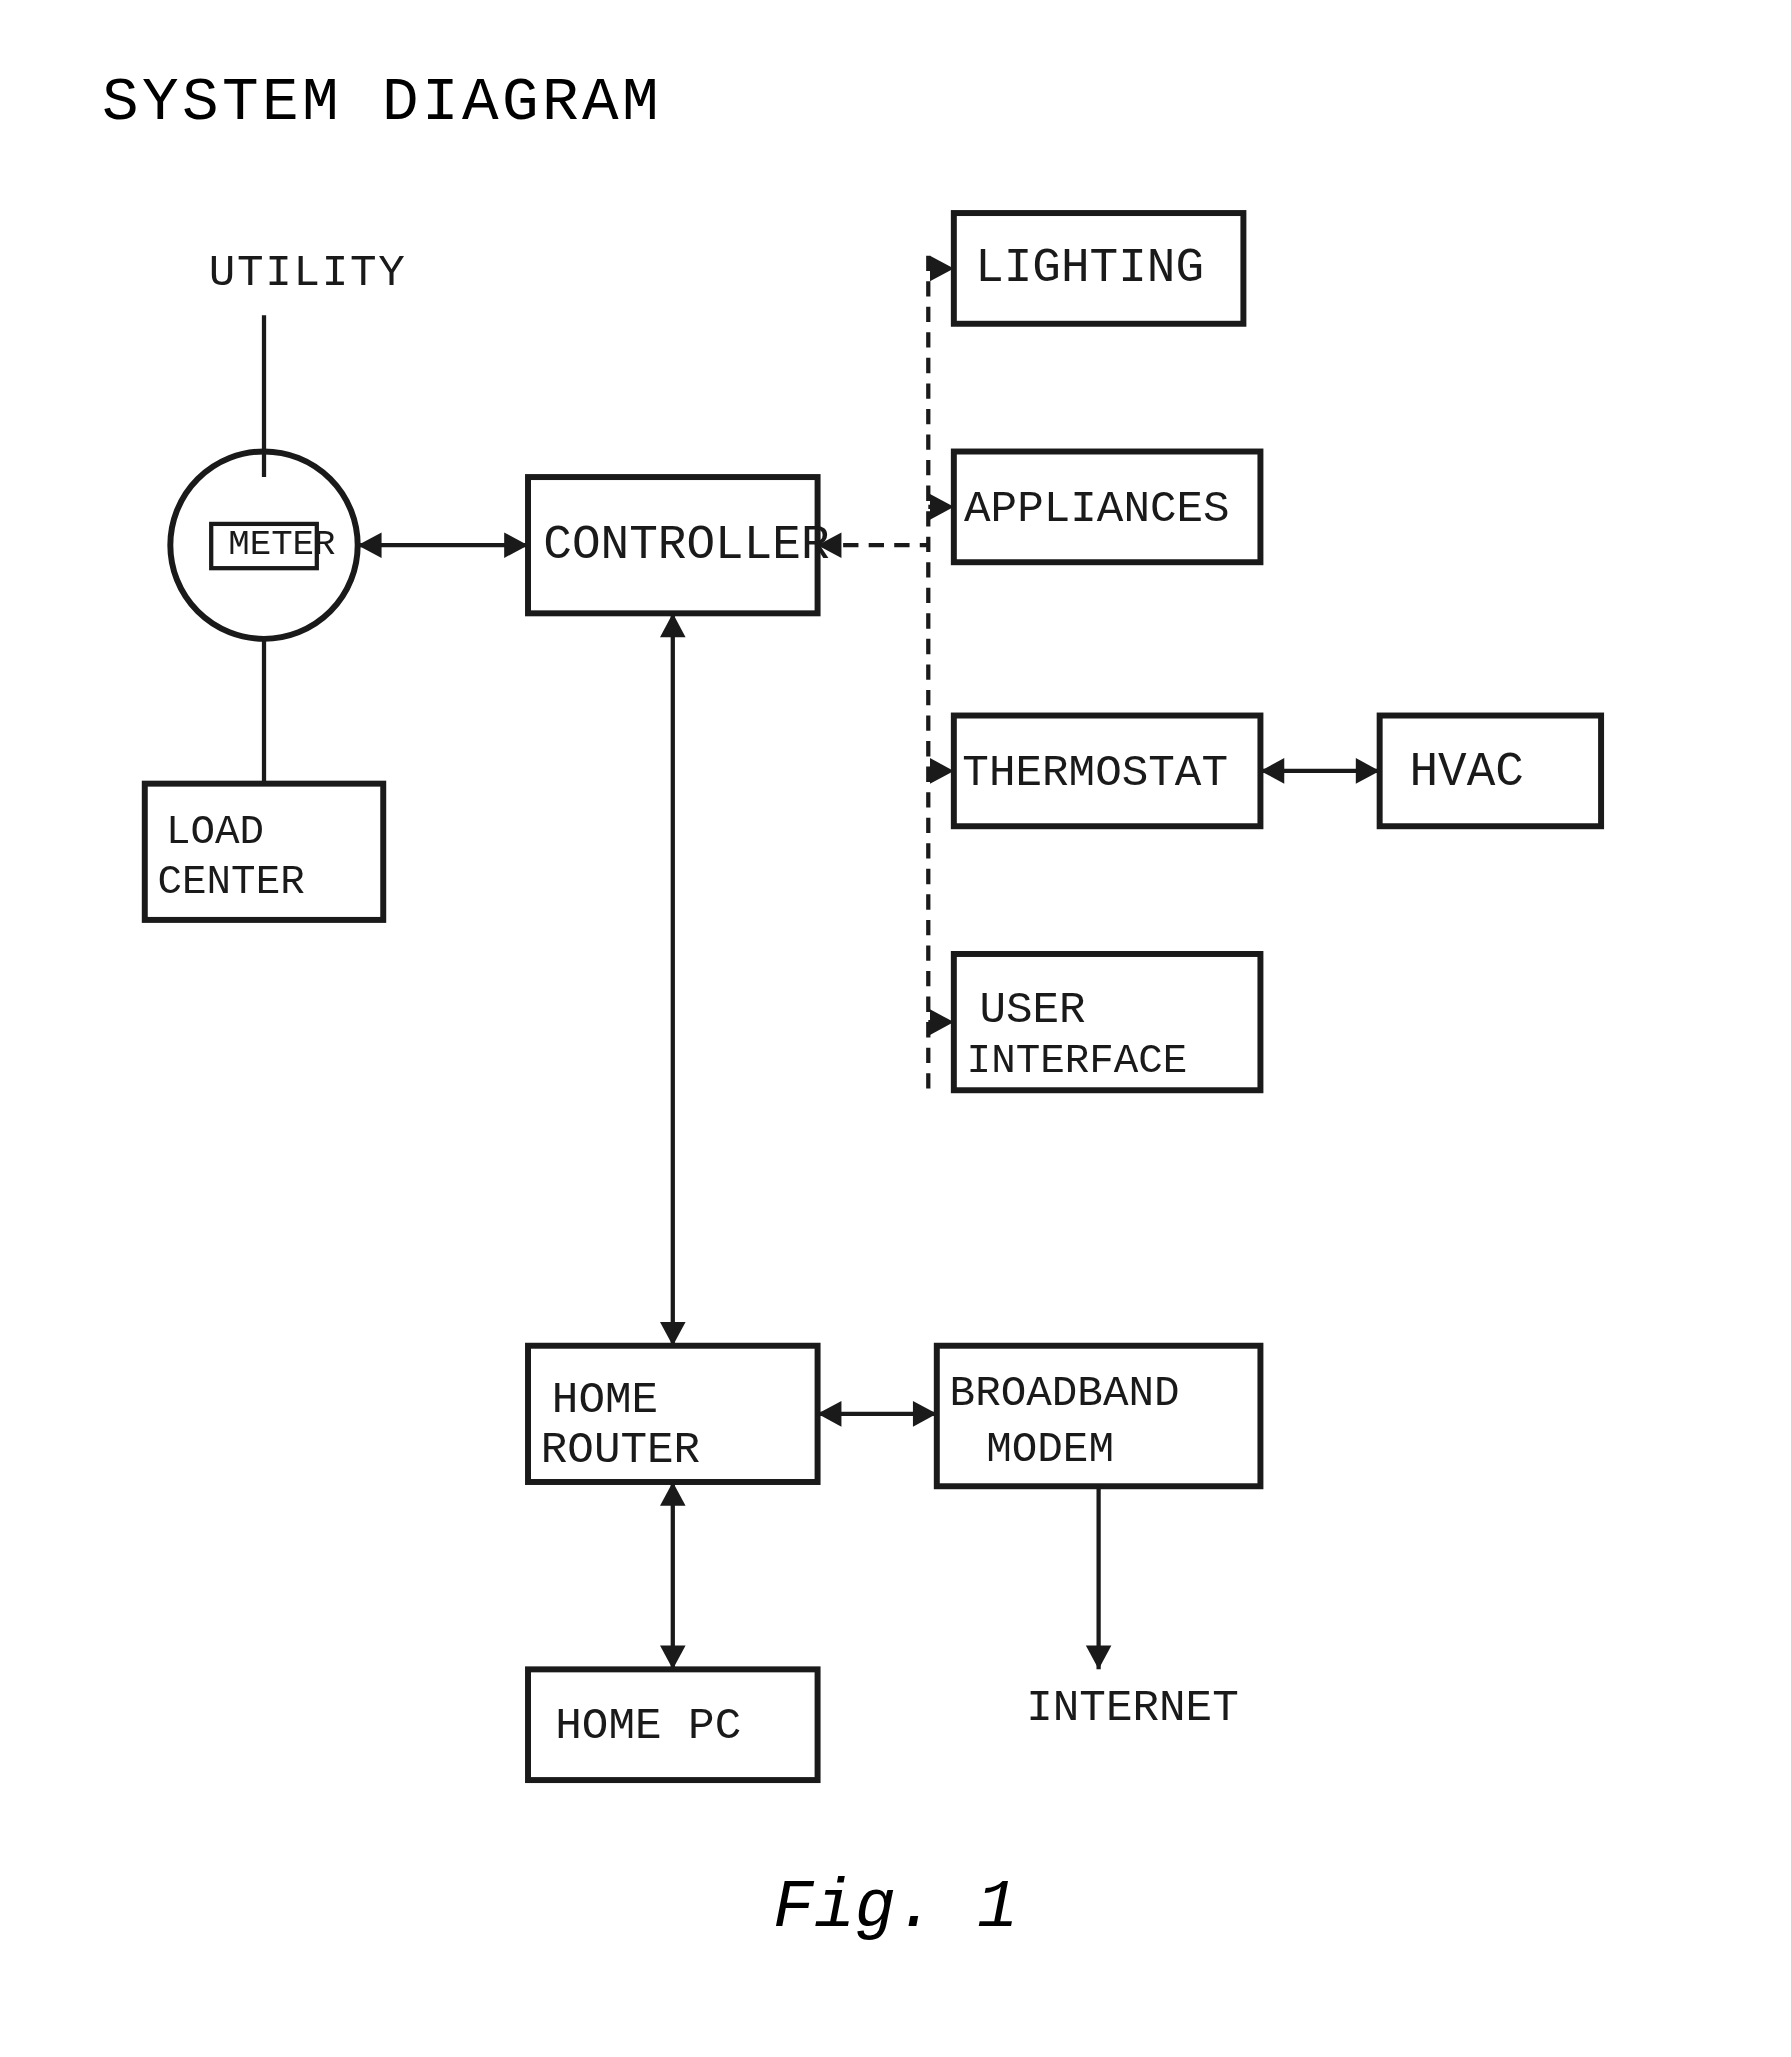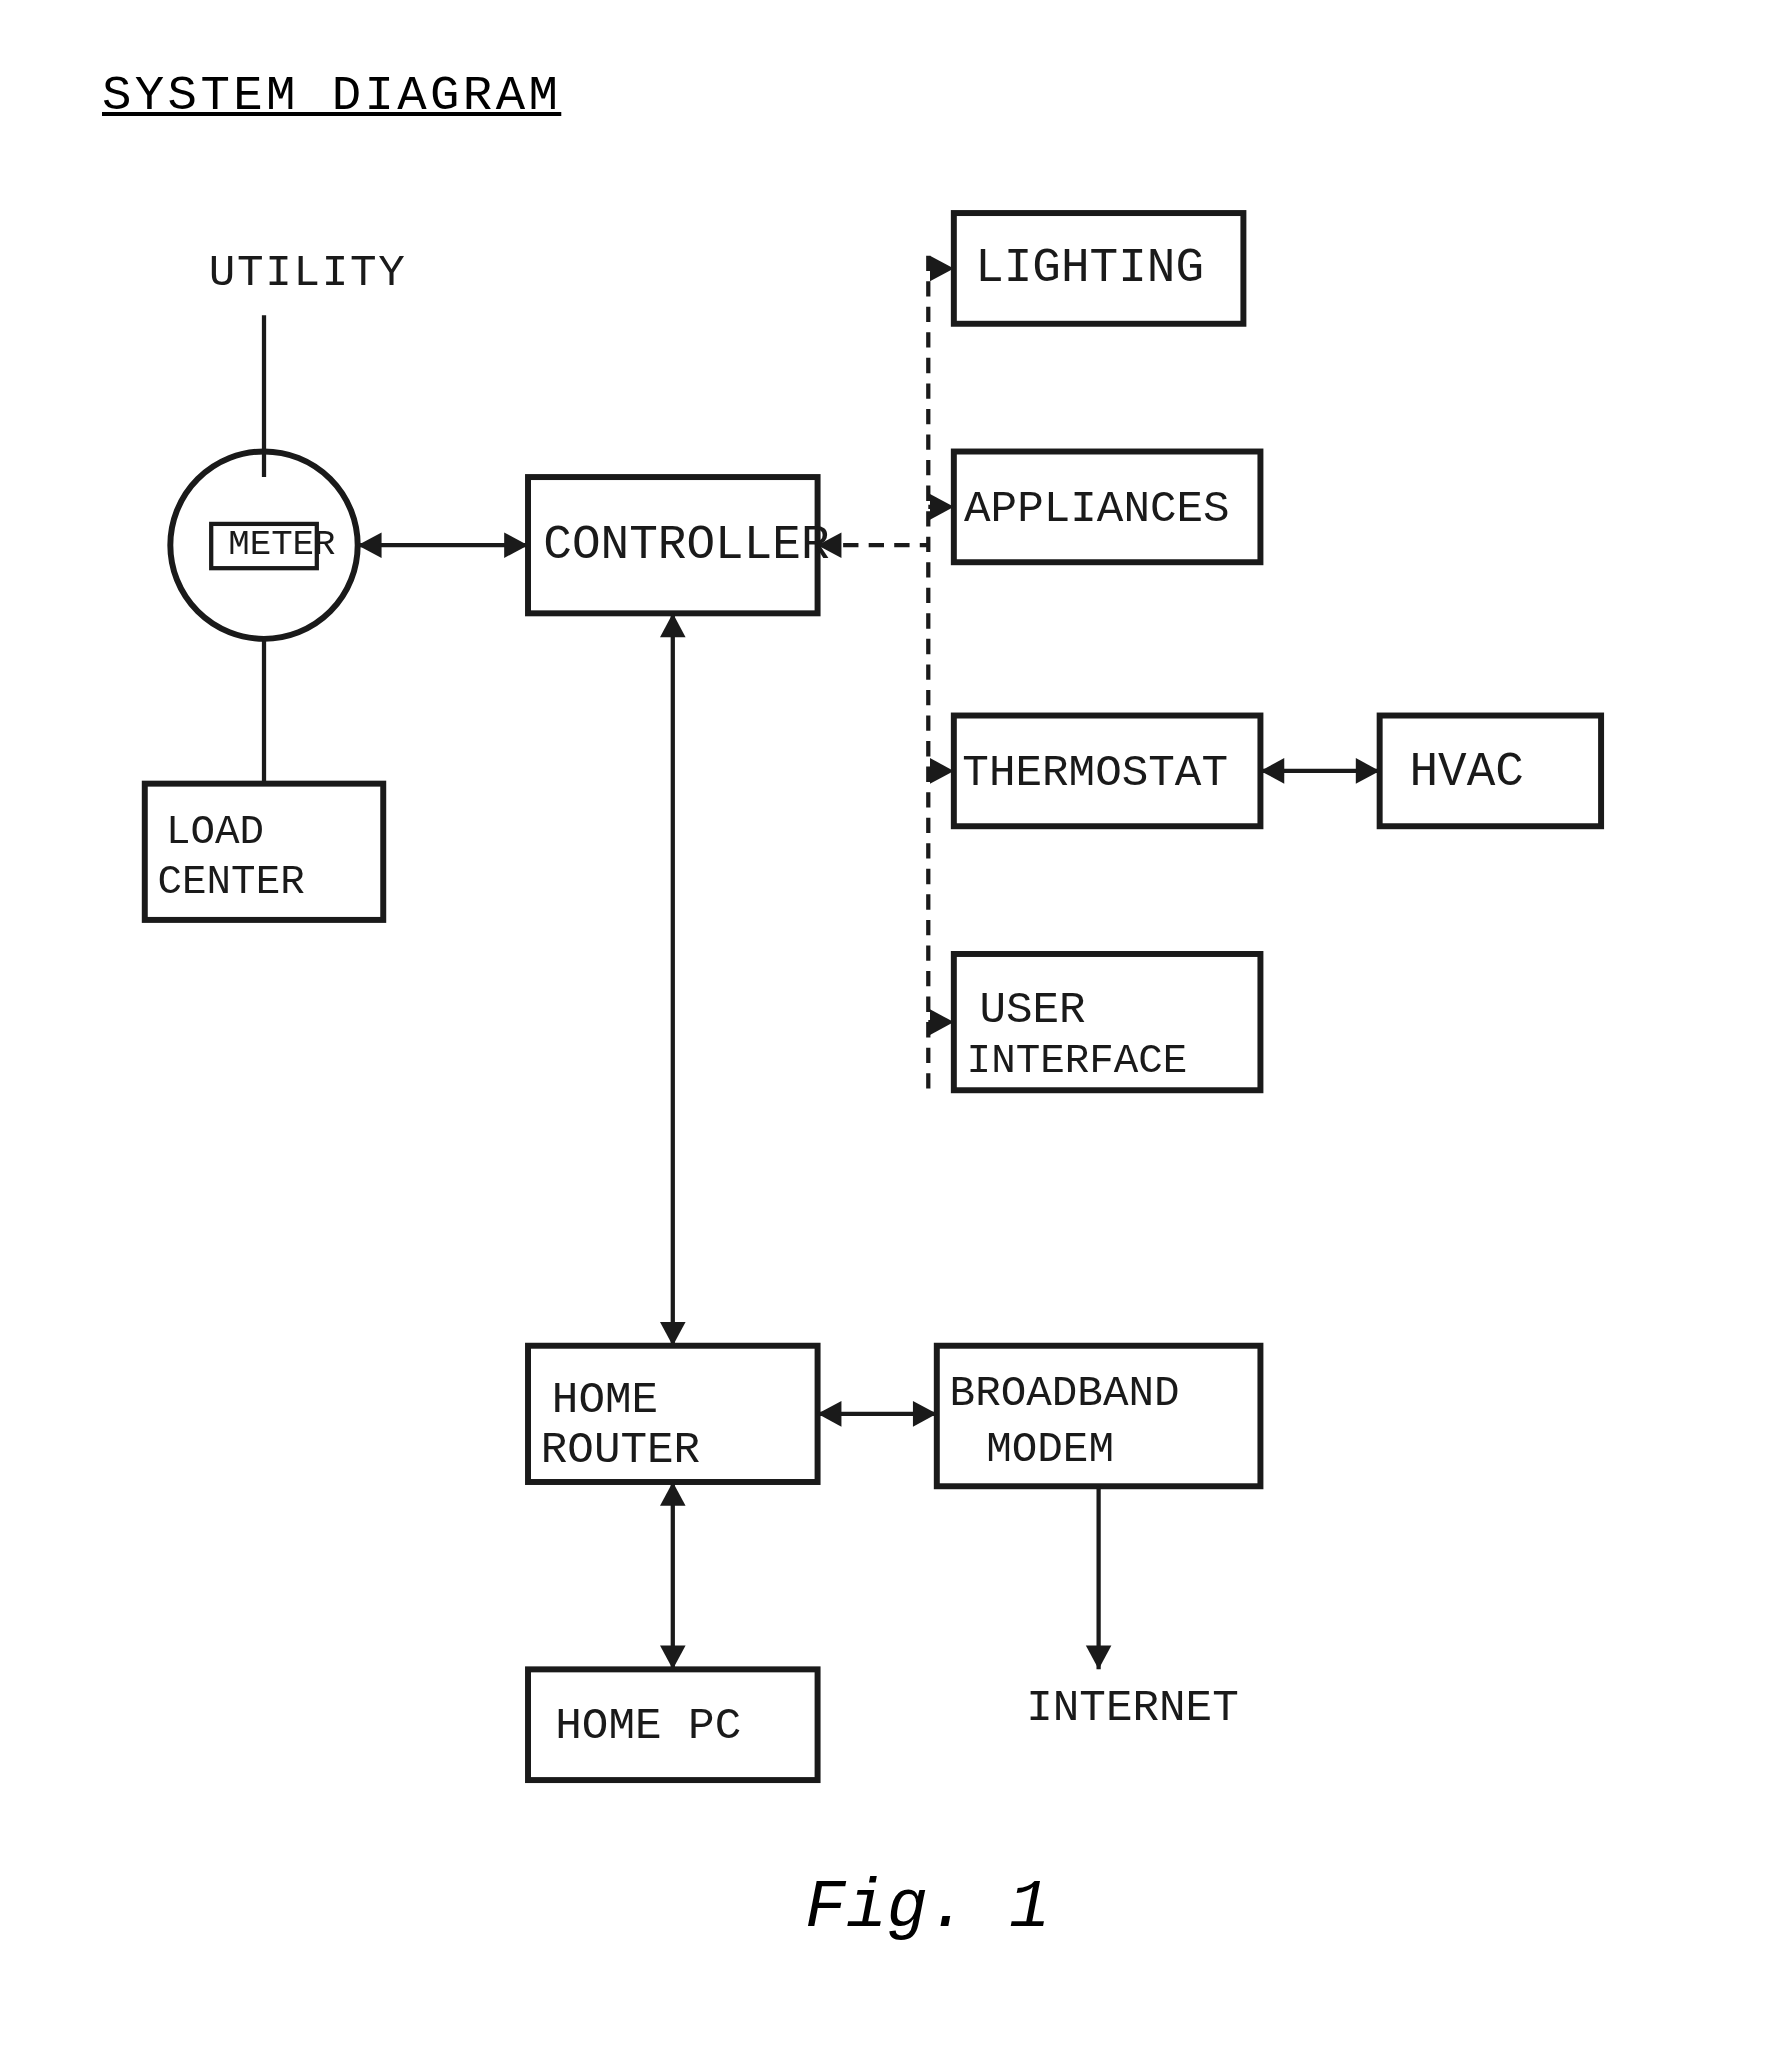--- a/index.html
+++ b/index.html
@@ -8,41 +8,39 @@
       font-family: 'Courier New', Courier, monospace;
       width: 1791px;
       height: 2057px;
       position: relative;
       overflow: hidden;
     }
     .page-title {
       position: absolute;
       top: 68px;
       left: 102px;
-      font-size: 49px;
+      font-size: 61px;
       font-weight: normal;
       letter-spacing: 3.4px;
-      text-decoration: underline;
     }
     
     .diagram-svg {
       position: absolute;
       top: 0;
       left: 0;
       width: 1791px;
       height: 2057px;
     }
     .fig-caption {
       position: absolute;
       bottom: 111px;
       left: 50%;
       transform: translateX(-50%);
       font-size: 68px;
       font-style: italic;
-      margin-left: 32px;
     }
   </style>
 </head>
 <body>
 
 <div class="page-title">SYSTEM DIAGRAM</div>
 
 <svg class="diagram-svg" viewBox="0 0 2103 2415" xmlns="http://www.w3.org/2000/svg">
 
   <text x="245" y="335" font-family="Courier New, monospace" font-size="52" fill="#1a1a1a" letter-spacing="2">UTILITY</text>

